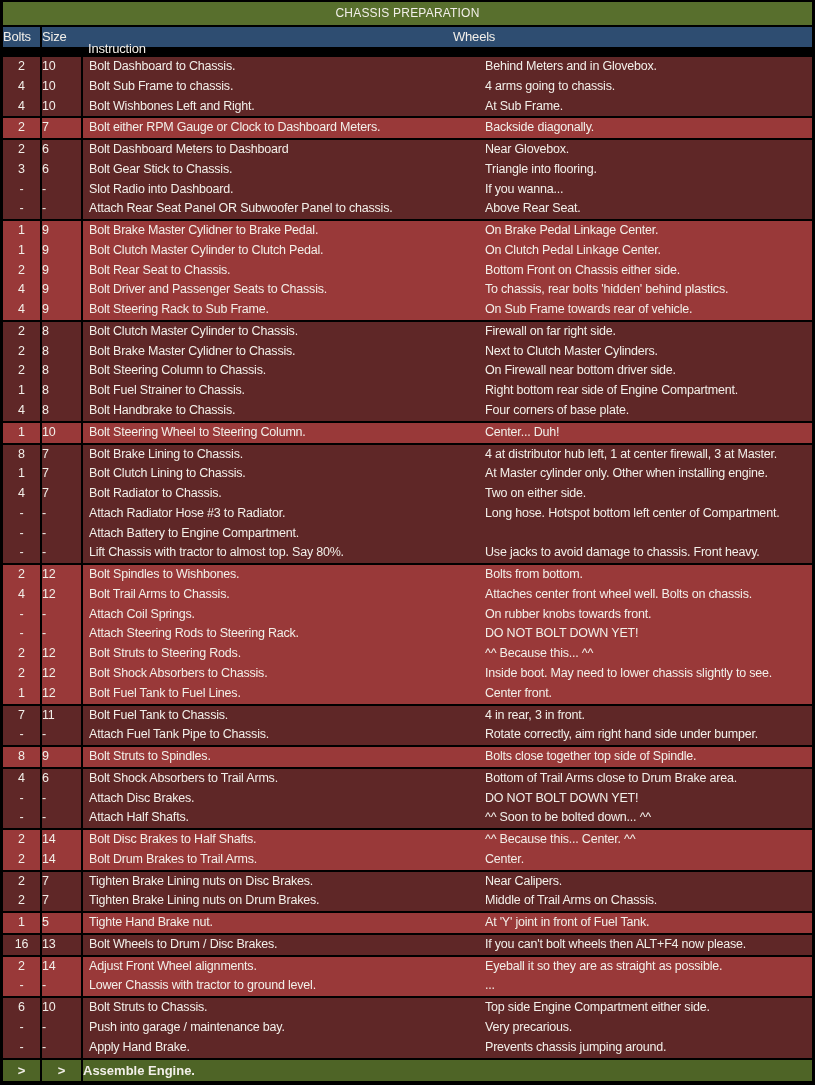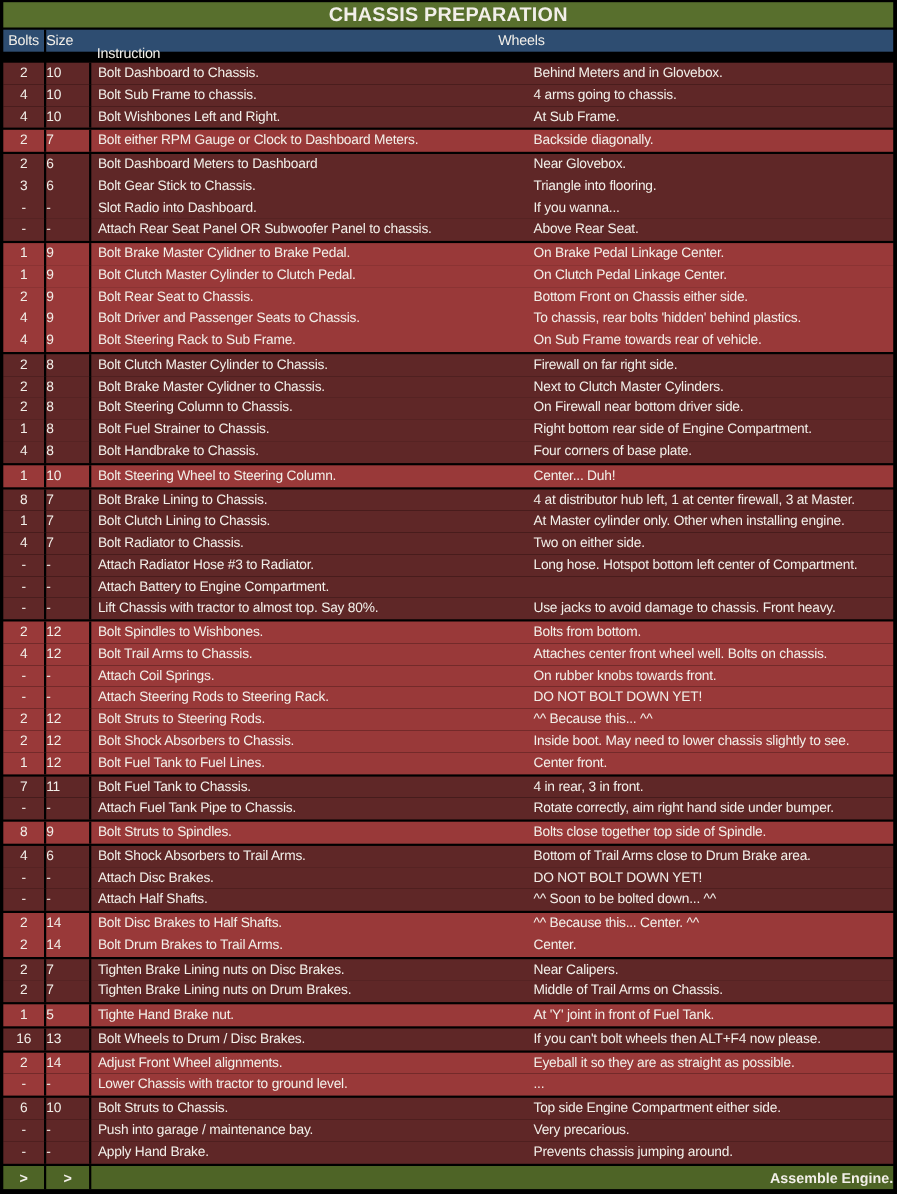--- a/index.html
+++ b/index.html
@@ -13,36 +13,36 @@
     box-sizing:border-box;
     width:815px; height:1085px;
     padding:2px 3px 3px 3px;
     background:#000;
   }
   .title-bar {
     height:23px; line-height:23px;
     margin-bottom:2px;
     background:var(--title-bg);
     color:var(--text);
-    font-size:18px; font-weight:bold;
+    font-size:12px; font-weight:normal;
     text-align:center;
     letter-spacing:0.2px;
   }
   .header-row {
     height:20px;
     margin-bottom:10px;
     background:var(--header-bg);
     display:grid;
     grid-template-columns:39px 41px 366px 1fr;
     color:var(--text);
     font-size:13px;
     letter-spacing:-0.2px;
   }
   .header-row .cell { line-height:20px; }
-  .header-row .c-bolts { border-right:2px solid #000; text-align:center; }
+  .header-row .c-bolts { border-right:2px solid #000; text-align:left; }
   .header-row .c-size { }
   .header-row .c-instr { padding-left:5px;margin-top:12px; }
   .header-row .c-notes { padding-left:4px; }
 
   .section { margin-bottom:2px; }
   .section.dark .row { background:var(--row-dark); }
   .section.light .row { background:var(--row-light); }
 
   .row {
     height:19.78px;
@@ -66,21 +66,21 @@
     height:21px;
     background:var(--footer-bg);
     display:grid;
     grid-template-columns:39px 41px 1fr;
     color:var(--text);
     font-size:13px; font-weight:bold;
   }
   .footer-row .cell { line-height:21px; }
   .footer-row .c-bolts,
   .footer-row .c-size { border-right:2px solid #000; text-align:center; }
-  .footer-row .c-label { text-align:right; }
+  .footer-row .c-label { text-align:left; }
 </style>
 </head>
 <body>
 
 <div class="page">
 
   <div class="title-bar">CHASSIS PREPARATION</div>
 
   <div class="header-row">
     <div class="cell c-bolts">Bolts</div>

